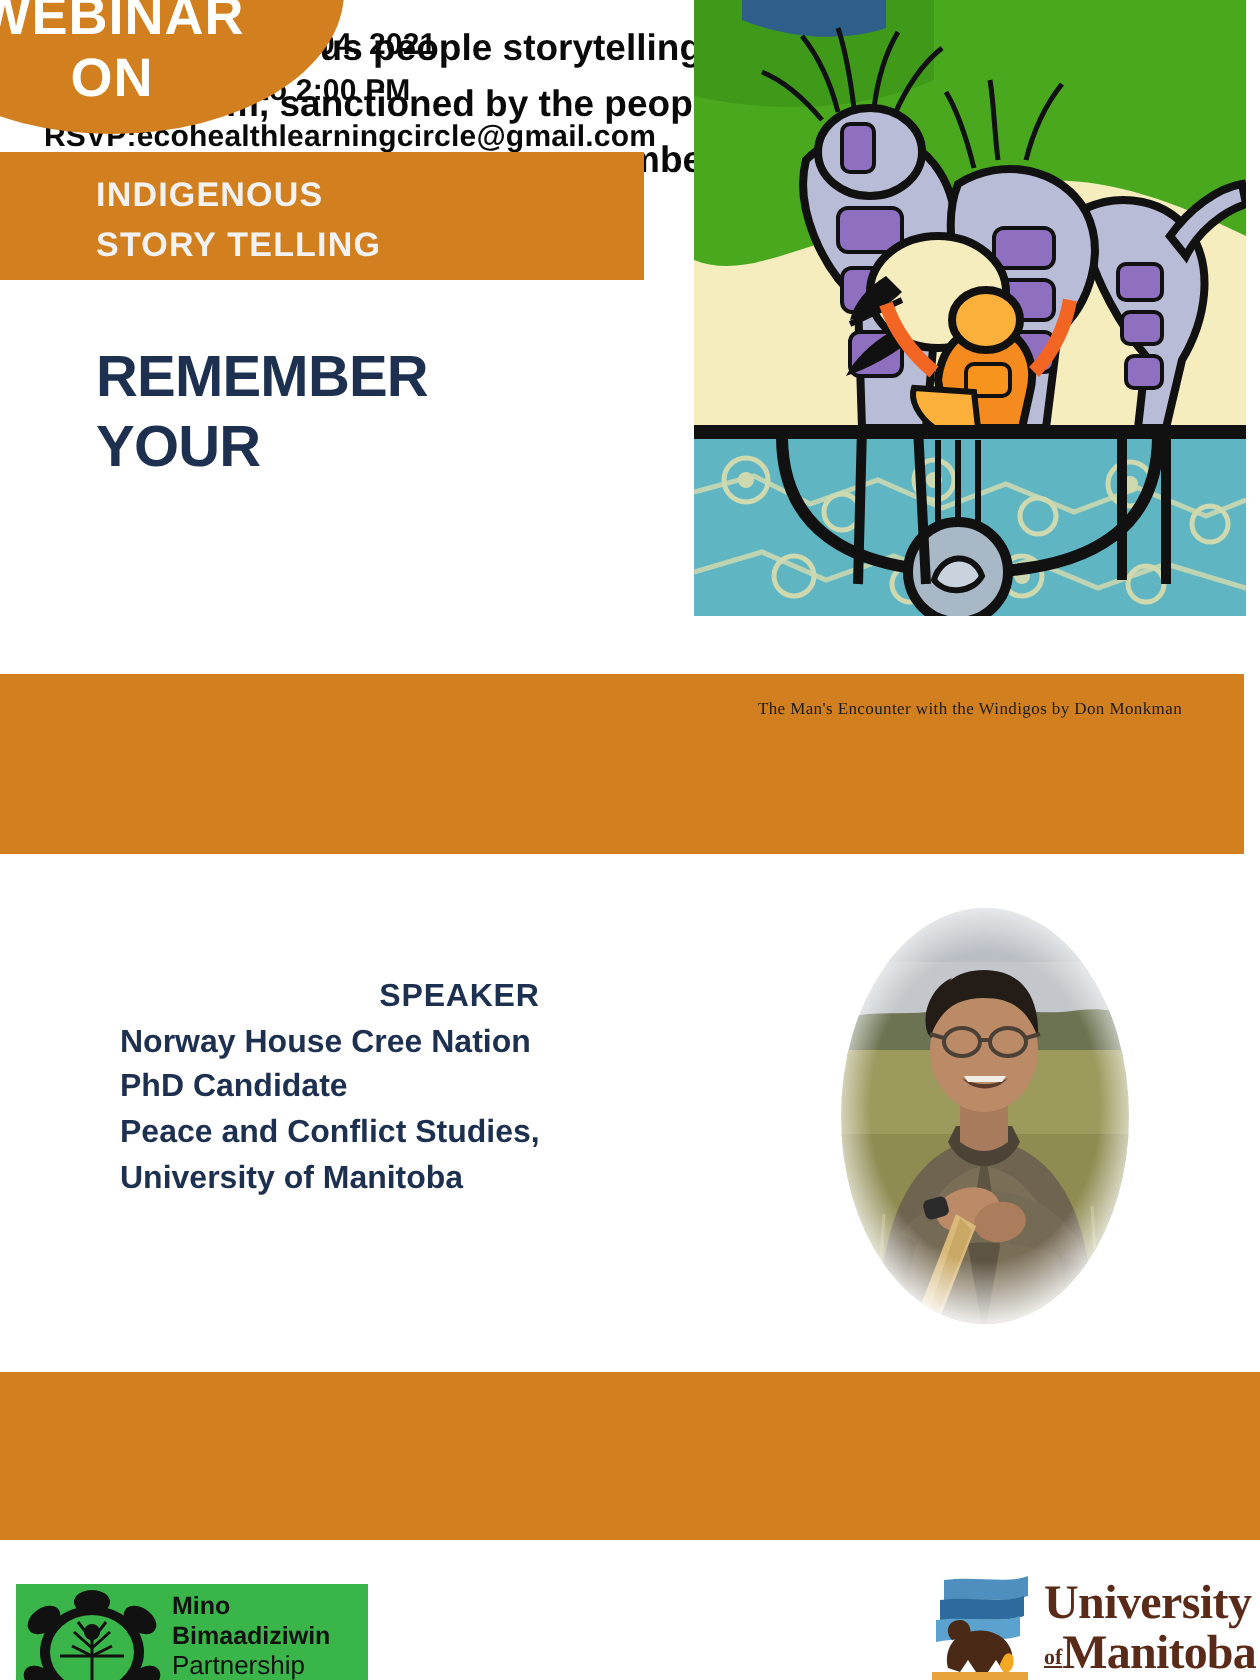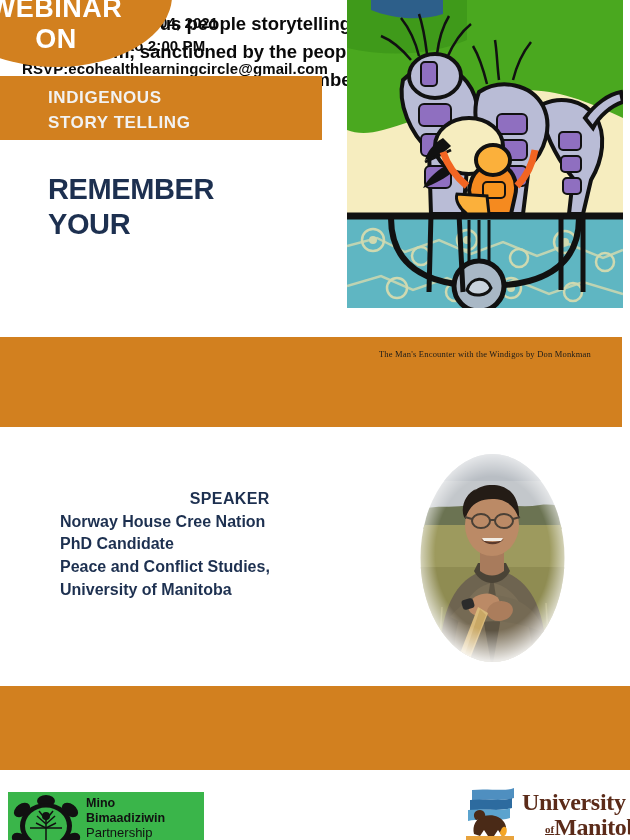--- a/index.html
+++ b/index.html
@@ -181,21 +181,21 @@
     line-height: 1.52;
     letter-spacing: 0.1px;
   }
   .details-text span { display: block; white-space: nowrap; }
 
   
   .logo-mino {
     position: absolute;
     left: 8px;
     top: 792px;
-    width: 196px;
+    width: 176px;
     height: 48px;
     background: #3ab54a;
     overflow: hidden;
     z-index: 2;
   }
   .logo-mino .mino-turtle {
     position: absolute;
     left: 2px;
     top: 2px;
     width: 72px;
@@ -226,21 +226,21 @@
     position: absolute;
     left: 60px;
     top: 4px;
     font-family: "Liberation Serif", serif;
     color: #5b2b19;
     line-height: 1.0;
   }
   .logo-um .um-l1 { display: block; font-size: 24px; font-weight: bold; letter-spacing: -0.3px; }
   .logo-um .um-l2row { display: block; margin-top: 1px; white-space: nowrap; }
   .logo-um .um-of {
-    font-size: 11px; font-weight: bold; text-decoration: underline; vertical-align: 2px; margin-left: 23px;
+    font-size: 11px; font-weight: bold; text-decoration: underline; vertical-align: 2px;
   }
   .logo-um .um-l2 { font-size: 24px; font-weight: bold; letter-spacing: -0.4px; }
 </style>
 </head>
 <body>
 
 <div class="webinar-ellipse">
   <div class="webinar-text">
     <span>WEBINAR</span>
     <span>ON</span>

